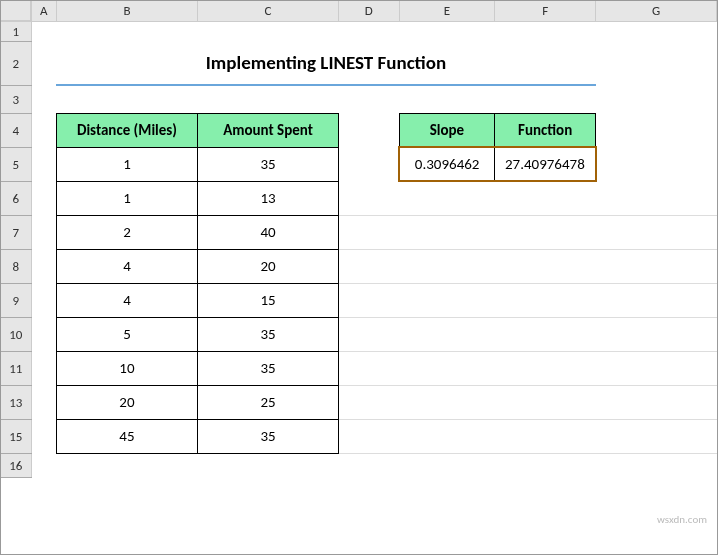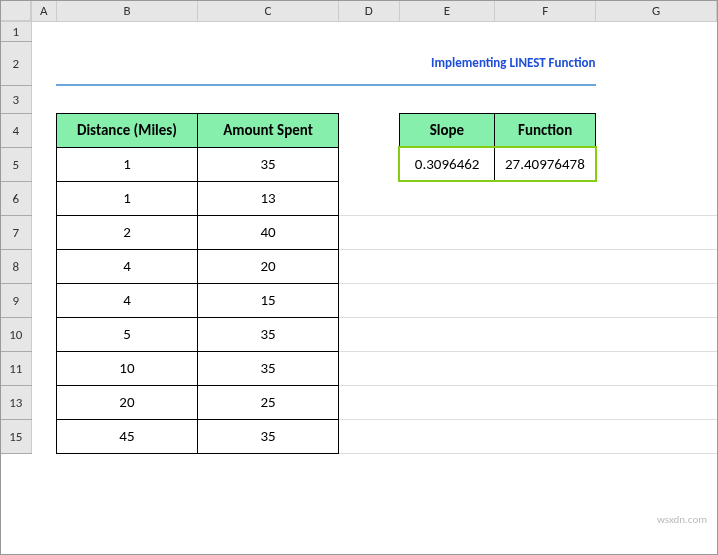--- a/index.html
+++ b/index.html
@@ -53,40 +53,40 @@
 .cD { width: 60px; }
 .cE { width: 95px; }
 .cF { width: 100px; }
 .cG { width: 120px; }
 .r1 { height: 20px; }
 .r2 { height: 44px; }
 .r3 { height: 28px; }
 .rN { height: 34px; }
 .r16 { height: 24px; }
 .title-cell {
-  text-align: right;
-  font-size: 13px;
+  text-align: center;
+  font-size: 19px;
   font-weight: bold;
-  color: #1d4ed8;
+  color: #000000;
   border-bottom: 2px solid #6aa6db;
   padding-bottom: 4px;
 }
 .hdr {
   background: #86efac;
   font-weight: bold;
   text-align: center;
   border: 1px solid #000;
 }
 .cell {
   text-align: center;
   border: 1px solid #000;
   background: #fff;
 }
 .result-box {
-  border: 2px solid #84cc16;
+  border: 2px solid #a16207;
   border-radius: 14px;
 }
 .gridline { border-bottom: 1px solid #ddd; }
 .watermark {
   position: absolute;
   right: 10px; bottom: 28px;
   font-size: 11px;
   color: #bbb;
   text-align: center;
 }
@@ -232,17 +232,21 @@
       <td class="rh">15</td>
       <td></td>
       <td class="cell">45</td>
       <td class="cell">35</td>
       <td class="gridline"></td>
       <td class="gridline"></td>
       <td class="gridline"></td>
       <td class="gridline"></td>
     </tr>
 
+    <tr class="r16">
+      <td class="rh">16</td>
+      <td colspan="7"></td>
+    </tr>
   </tbody>
     </table>
 
   <div class="watermark">wsxdn.com</div>
 </div>
 
 </body></html>

